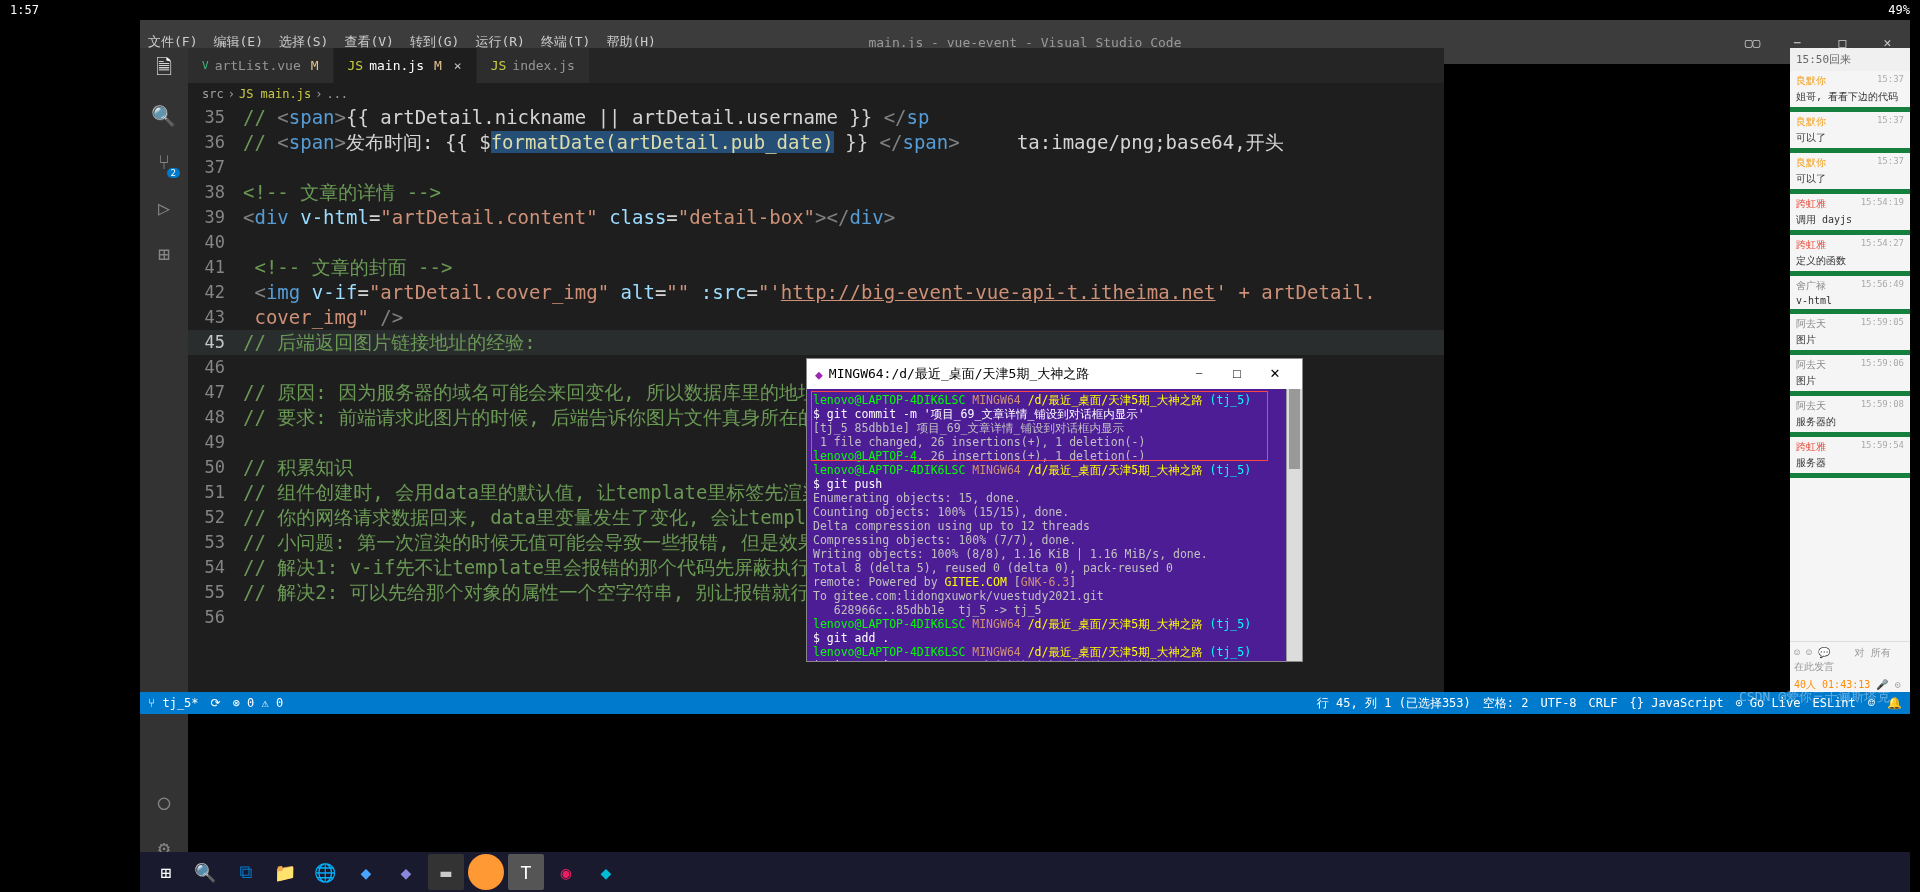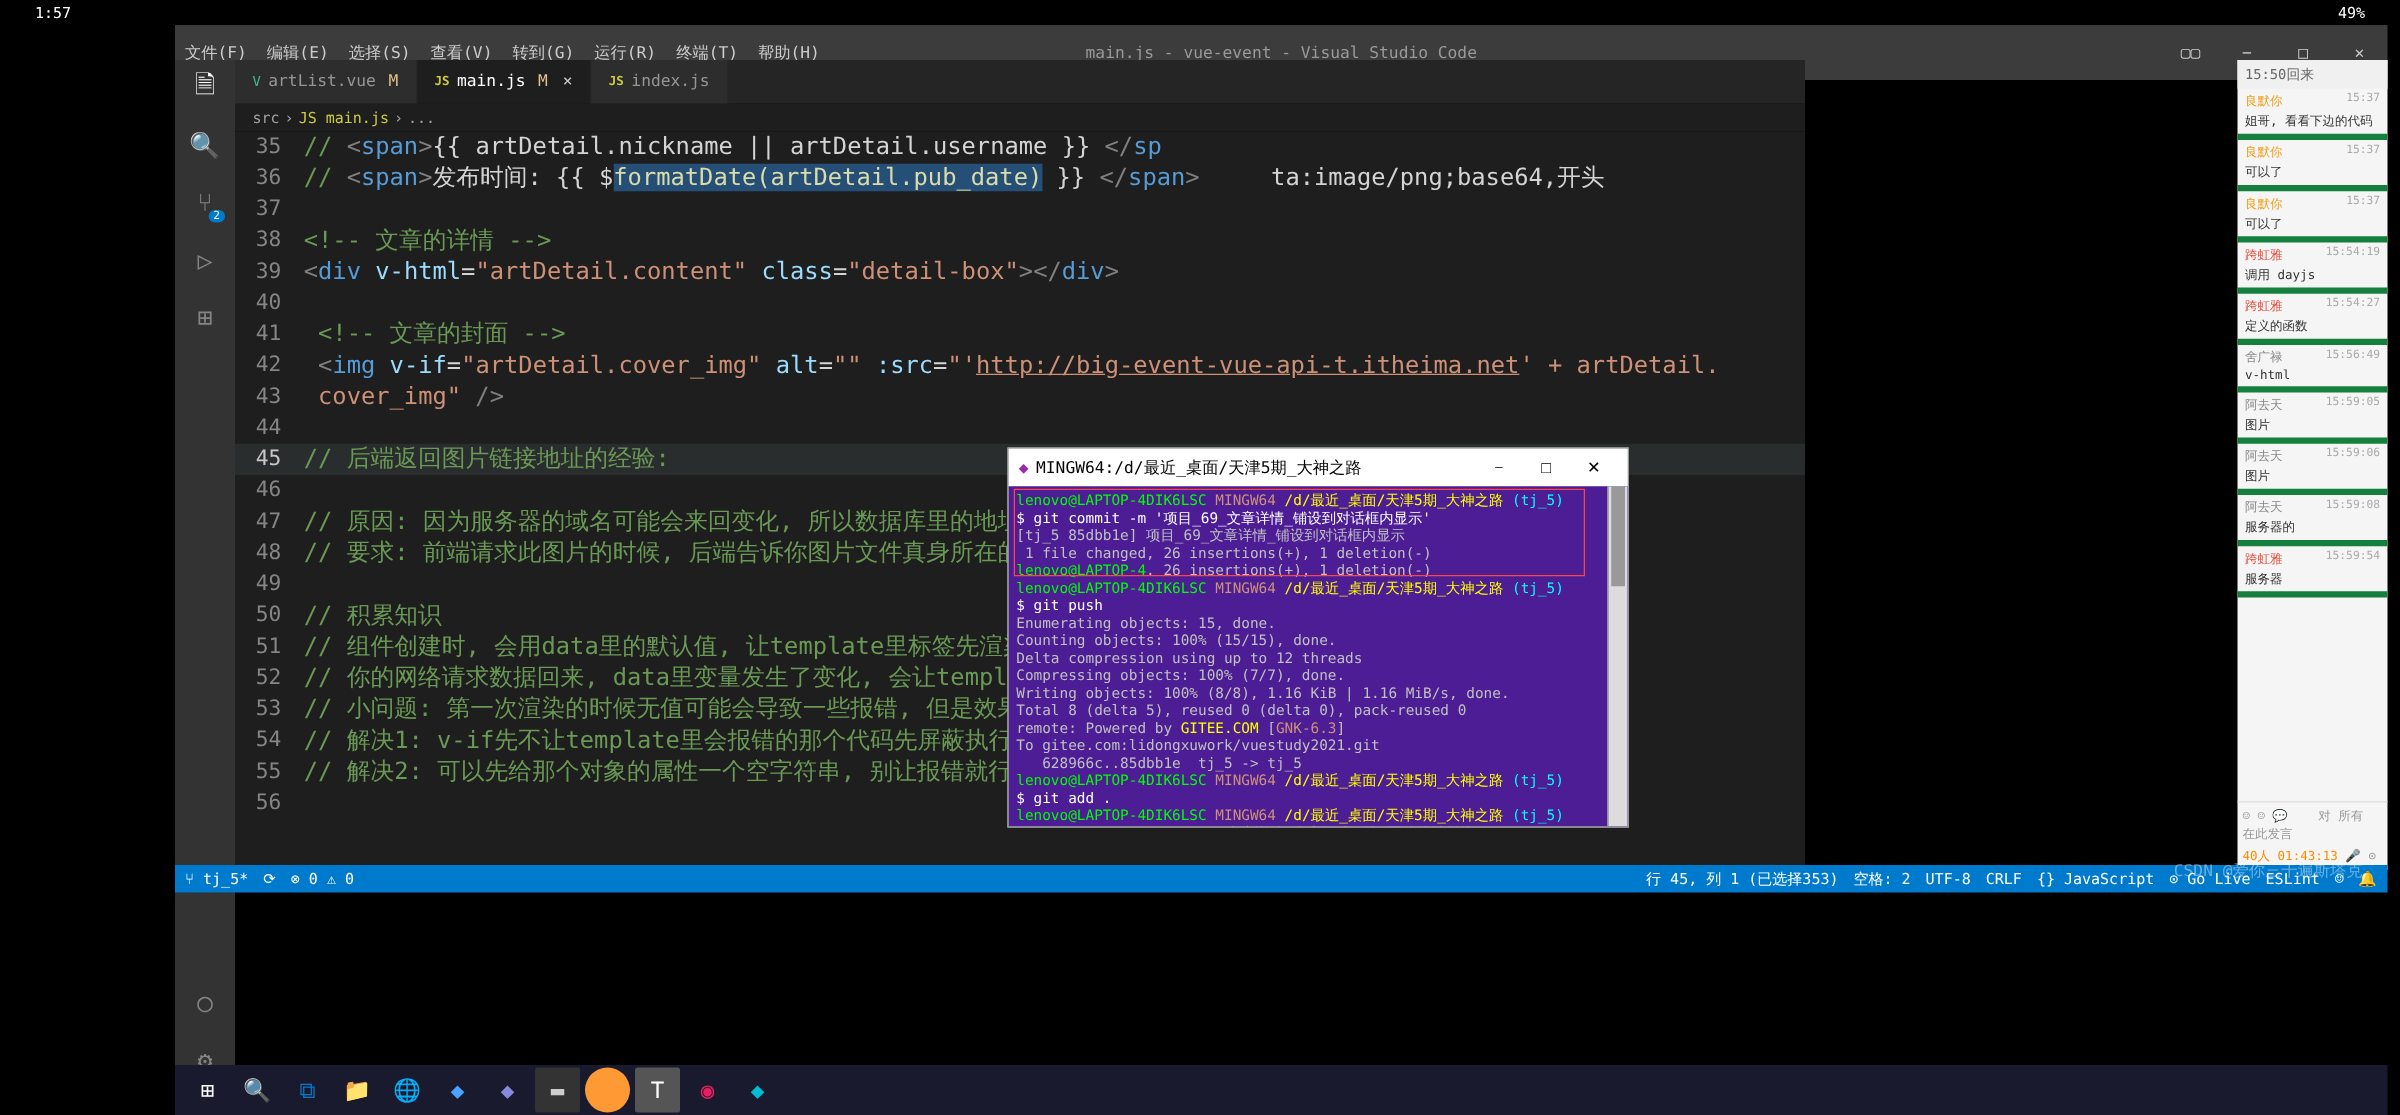--- a/index.html
+++ b/index.html
@@ -1,32 +1,32 @@
 <!DOCTYPE html>
 <html><head>
 <meta charset="utf-8">
 <style>
 *{margin:0;padding:0;box-sizing:border-box;font-family:"Segoe UI",Consolas,monospace}
 body{background:#000;width:1920px;height:892px;overflow:hidden;color:#ccc;position:relative}
-.status-top{position:absolute;top:0;left:0;right:0;height:20px;background:#000;display:flex;align-items:center;padding:0 28px;font-size:12px;color:#fff}
+.status-top{position:absolute;top:0;left:0;right:0;height:20px;background:#000;display:flex;align-items:center;padding:0 10px;font-size:12px;color:#fff}
 .status-top .right{margin-left:auto;display:flex;gap:8px}
 .menubar{position:absolute;top:20px;left:140px;right:10px;height:44px;background:#3c3c3c;display:flex;align-items:center;font-size:13px}
 .menubar .menu-item{padding:0 8px;color:#ccc;cursor:pointer}
 .menubar .title{position:absolute;left:50%;transform:translateX(-50%);color:#999}
 .menubar .window-controls{margin-left:auto;display:flex}
 .menubar .window-controls span{width:45px;text-align:center;color:#ccc;cursor:pointer}
 .activitybar{position:absolute;top:48px;left:140px;width:48px;bottom:20px;background:#333;display:flex;flex-direction:column;align-items:center;padding-top:8px;gap:18px}
 .activitybar .icon{width:28px;height:28px;display:flex;align-items:center;justify-content:center;color:#858585;font-size:20px;cursor:pointer;position:relative}
 .activitybar .icon.active{color:#fff}
 .activitybar .badge{position:absolute;bottom:-2px;right:-2px;background:#007acc;color:#fff;border-radius:8px;font-size:9px;padding:0 4px}
 .activitybar .bottom{margin-top:auto;margin-bottom:10px;display:flex;flex-direction:column;gap:18px}
 .tabbar{position:absolute;top:48px;left:188px;right:476px;height:35px;background:#252526;display:flex}
 .tab{padding:0 14px;display:flex;align-items:center;gap:6px;font-size:13px;color:#969696;background:#2d2d2d;border-right:1px solid #252526;cursor:pointer}
 .tab.active{background:#1e1e1e;color:#fff}
-.tab .js-icon{color:#cbcb41;font-weight:bold;font-size:10px}
+.tab .js-icon{color:#cbcb41;font-weight:normal;font-size:13px}
 .tab .vue-icon{color:#41b883;font-size:11px}
 .tab .mod{color:#e2c08d;margin-left:4px}
 .tab .close{margin-left:6px;color:#ccc}
 .breadcrumb{position:absolute;top:83px;left:188px;right:476px;height:22px;background:#1e1e1e;display:flex;align-items:center;padding-left:14px;font-size:12px;color:#a0a0a0;gap:4px}
 .editor{position:absolute;top:105px;left:188px;right:476px;bottom:196px;background:#1e1e1e;font-family:Consolas,monospace;font-size:19px;overflow:hidden}
 .editor-line{display:flex;min-height:25px;line-height:25px}
 .gutter{width:55px;text-align:right;padding-right:18px;color:#858585;font-size:17px;flex-shrink:0}
 .gutter.hl{color:#c6c6c6}
 .code-content{white-space:pre;color:#d4d4d4}
 .c-comment{color:#6a9955}
@@ -166,24 +166,20 @@
       <div class="code-content"> <span class="c-comment">&lt;!-- 文章的封面 --&gt;</span></div>
     </div>
     <div class="editor-line">
       <div class="gutter">42</div>
       <div class="code-content"> <span class="c-punct">&lt;</span><span class="c-tag">img</span> <span class="c-attr">v-if</span><span class="c-text">=</span><span class="c-string">"artDetail.cover_img"</span> <span class="c-attr">alt</span><span class="c-text">=</span><span class="c-string">""</span> <span class="c-attr">:src</span><span class="c-text">=</span><span class="c-string">"'<u>http://big-event-vue-api-t.itheima.net</u>' + artDetail.</span></div>
     </div>
     <div class="editor-line">
       <div class="gutter">43</div>
       <div class="code-content"> <span class="c-string">cover_img"</span> <span class="c-punct">/&gt;</span></div>
     </div>
-    <div class="editor-line">
-      <div class="gutter">44</div>
-      <div class="code-content"></div>
-    </div>
     <div class="editor-line hl-line">
       <div class="gutter hl">45</div>
       <div class="code-content"><span class="c-comment">// 后端返回图片链接地址的经验:</span></div>
     </div>
     <div class="editor-line">
       <div class="gutter">46</div>
     </div>
     <div class="editor-line">
       <div class="gutter">47</div>
       <div class="code-content"><span class="c-comment">// 原因: 因为服务器的域名可能会来回变化, 所以数据库里的地址</span></div>

